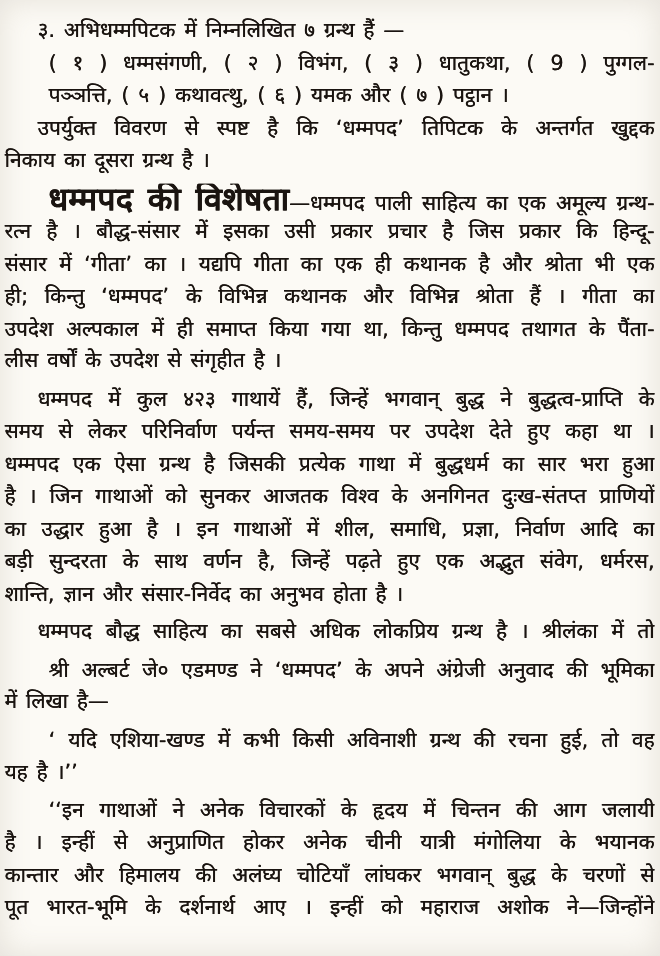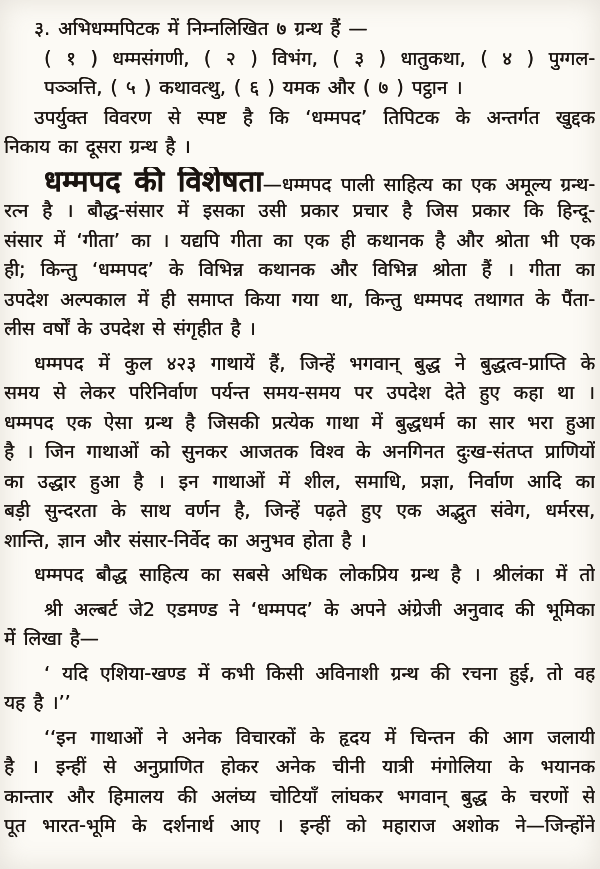--- a/index.html
+++ b/index.html
@@ -50,39 +50,39 @@
     font-weight: bold;
     letter-spacing: 0.2px;
   }
 </style>
 </head>
 <body>
 
 <main class="page" style="background: rgb(252, 250, 245); color: rgb(26, 20, 16);">
   <section class="text-block" id="text-block">
       <div class="line indent-1 para-start"><span class="run-body">३. अभिधम्मपिटक में निम्नलिखित ७ ग्रन्थ हैं —</span></div>
-      <div class="line indent-2 justify"><span class="run-body">( १ ) धम्मसंगणी, ( २ ) विभंग, ( ३ ) धातुकथा, ( ४ ) पुग्गल-</span></div>
+      <div class="line indent-2 justify"><span class="run-body">( १ ) धम्मसंगणी, ( २ ) विभंग, ( ३ ) धातुकथा, ( 9 ) पुग्गल-</span></div>
       <div class="line indent-2"><span class="run-body">पञ्ञत्ति, ( ५ ) कथावत्थु, ( ६ ) यमक और ( ७ ) पट्ठान ।</span></div>
       <div class="line indent-1 justify"><span class="run-body">उपर्युक्त विवरण से स्पष्ट है कि ‘धम्मपद’ तिपिटक के अन्तर्गत खुद्दक</span></div>
       <div class="line indent-0"><span class="run-body">निकाय का दूसरा ग्रन्थ है ।</span></div>
       <div class="line indent-2 justify para-start"><span class="run-heading">धम्मपद की विशेषता</span><span class="run-body">—धम्मपद पाली साहित्य का एक अमूल्य ग्रन्थ-</span></div>
       <div class="line indent-0 justify"><span class="run-body">रत्न है । बौद्ध-संसार में इसका उसी प्रकार प्रचार है जिस प्रकार कि हिन्दू-</span></div>
       <div class="line indent-0 justify"><span class="run-body">संसार में ‘गीता’ का । यद्यपि गीता का एक ही कथानक है और श्रोता भी एक</span></div>
       <div class="line indent-0 justify"><span class="run-body">ही; किन्तु ‘धम्मपद’ के विभिन्न कथानक और विभिन्न श्रोता हैं । गीता का</span></div>
       <div class="line indent-0 justify"><span class="run-body">उपदेश अल्पकाल में ही समाप्त किया गया था, किन्तु धम्मपद तथागत के पैंता-</span></div>
       <div class="line indent-0"><span class="run-body">लीस वर्षों के उपदेश से संगृहीत है ।</span></div>
       <div class="line indent-1 justify para-start"><span class="run-body">धम्मपद में कुल ४२३ गाथायें हैं, जिन्हें भगवान् बुद्ध ने बुद्धत्व-प्राप्ति के</span></div>
       <div class="line indent-0 justify"><span class="run-body">समय से लेकर परिनिर्वाण पर्यन्त समय-समय पर उपदेश देते हुए कहा था ।</span></div>
       <div class="line indent-0 justify"><span class="run-body">धम्मपद एक ऐसा ग्रन्थ है जिसकी प्रत्येक गाथा में बुद्धधर्म का सार भरा हुआ</span></div>
       <div class="line indent-0 justify"><span class="run-body">है । जिन गाथाओं को सुनकर आजतक विश्व के अनगिनत दुःख-संतप्त प्राणियों</span></div>
       <div class="line indent-0 justify"><span class="run-body">का उद्धार हुआ है । इन गाथाओं में शील, समाधि, प्रज्ञा, निर्वाण आदि का</span></div>
       <div class="line indent-0 justify"><span class="run-body">बड़ी सुन्दरता के साथ वर्णन है, जिन्हें पढ़ते हुए एक अद्भुत संवेग, धर्मरस,</span></div>
       <div class="line indent-0"><span class="run-body">शान्ति, ज्ञान और संसार-निर्वेद का अनुभव होता है ।</span></div>
       <div class="line indent-1 justify para-start"><span class="run-body">धम्मपद बौद्ध साहित्य का सबसे अधिक लोकप्रिय ग्रन्थ है । श्रीलंका में तो</span></div>
-      <div class="line indent-2 justify para-start"><span class="run-body">श्री अल्बर्ट जे2 एडमण्ड ने ‘धम्मपद’ के अपने अंग्रेजी अनुवाद की भूमिका</span></div>
+      <div class="line indent-2 justify para-start"><span class="run-body">श्री अल्बर्ट जे० एडमण्ड ने ‘धम्मपद’ के अपने अंग्रेजी अनुवाद की भूमिका</span></div>
       <div class="line indent-0"><span class="run-body">में लिखा है—</span></div>
       <div class="line indent-2 justify para-start"><span class="run-body">‘ यदि एशिया-खण्ड में कभी किसी अविनाशी ग्रन्थ की रचना हुई, तो वह</span></div>
       <div class="line indent-0"><span class="run-body">यह है ।’’</span></div>
       <div class="line indent-2 justify para-start"><span class="run-body">‘‘इन गाथाओं ने अनेक विचारकों के हृदय में चिन्तन की आग जलायी</span></div>
       <div class="line indent-0 justify"><span class="run-body">है । इन्हीं से अनुप्राणित होकर अनेक चीनी यात्री मंगोलिया के भयानक</span></div>
       <div class="line indent-0 justify"><span class="run-body">कान्तार और हिमालय की अलंघ्य चोटियाँ लांघकर भगवान् बुद्ध के चरणों से</span></div>
       <div class="line indent-0 justify"><span class="run-body">पूत भारत-भूमि के दर्शनार्थ आए । इन्हीं को महाराज अशोक ने—जिन्होंने</span></div>
     </section>
 </main>
 

